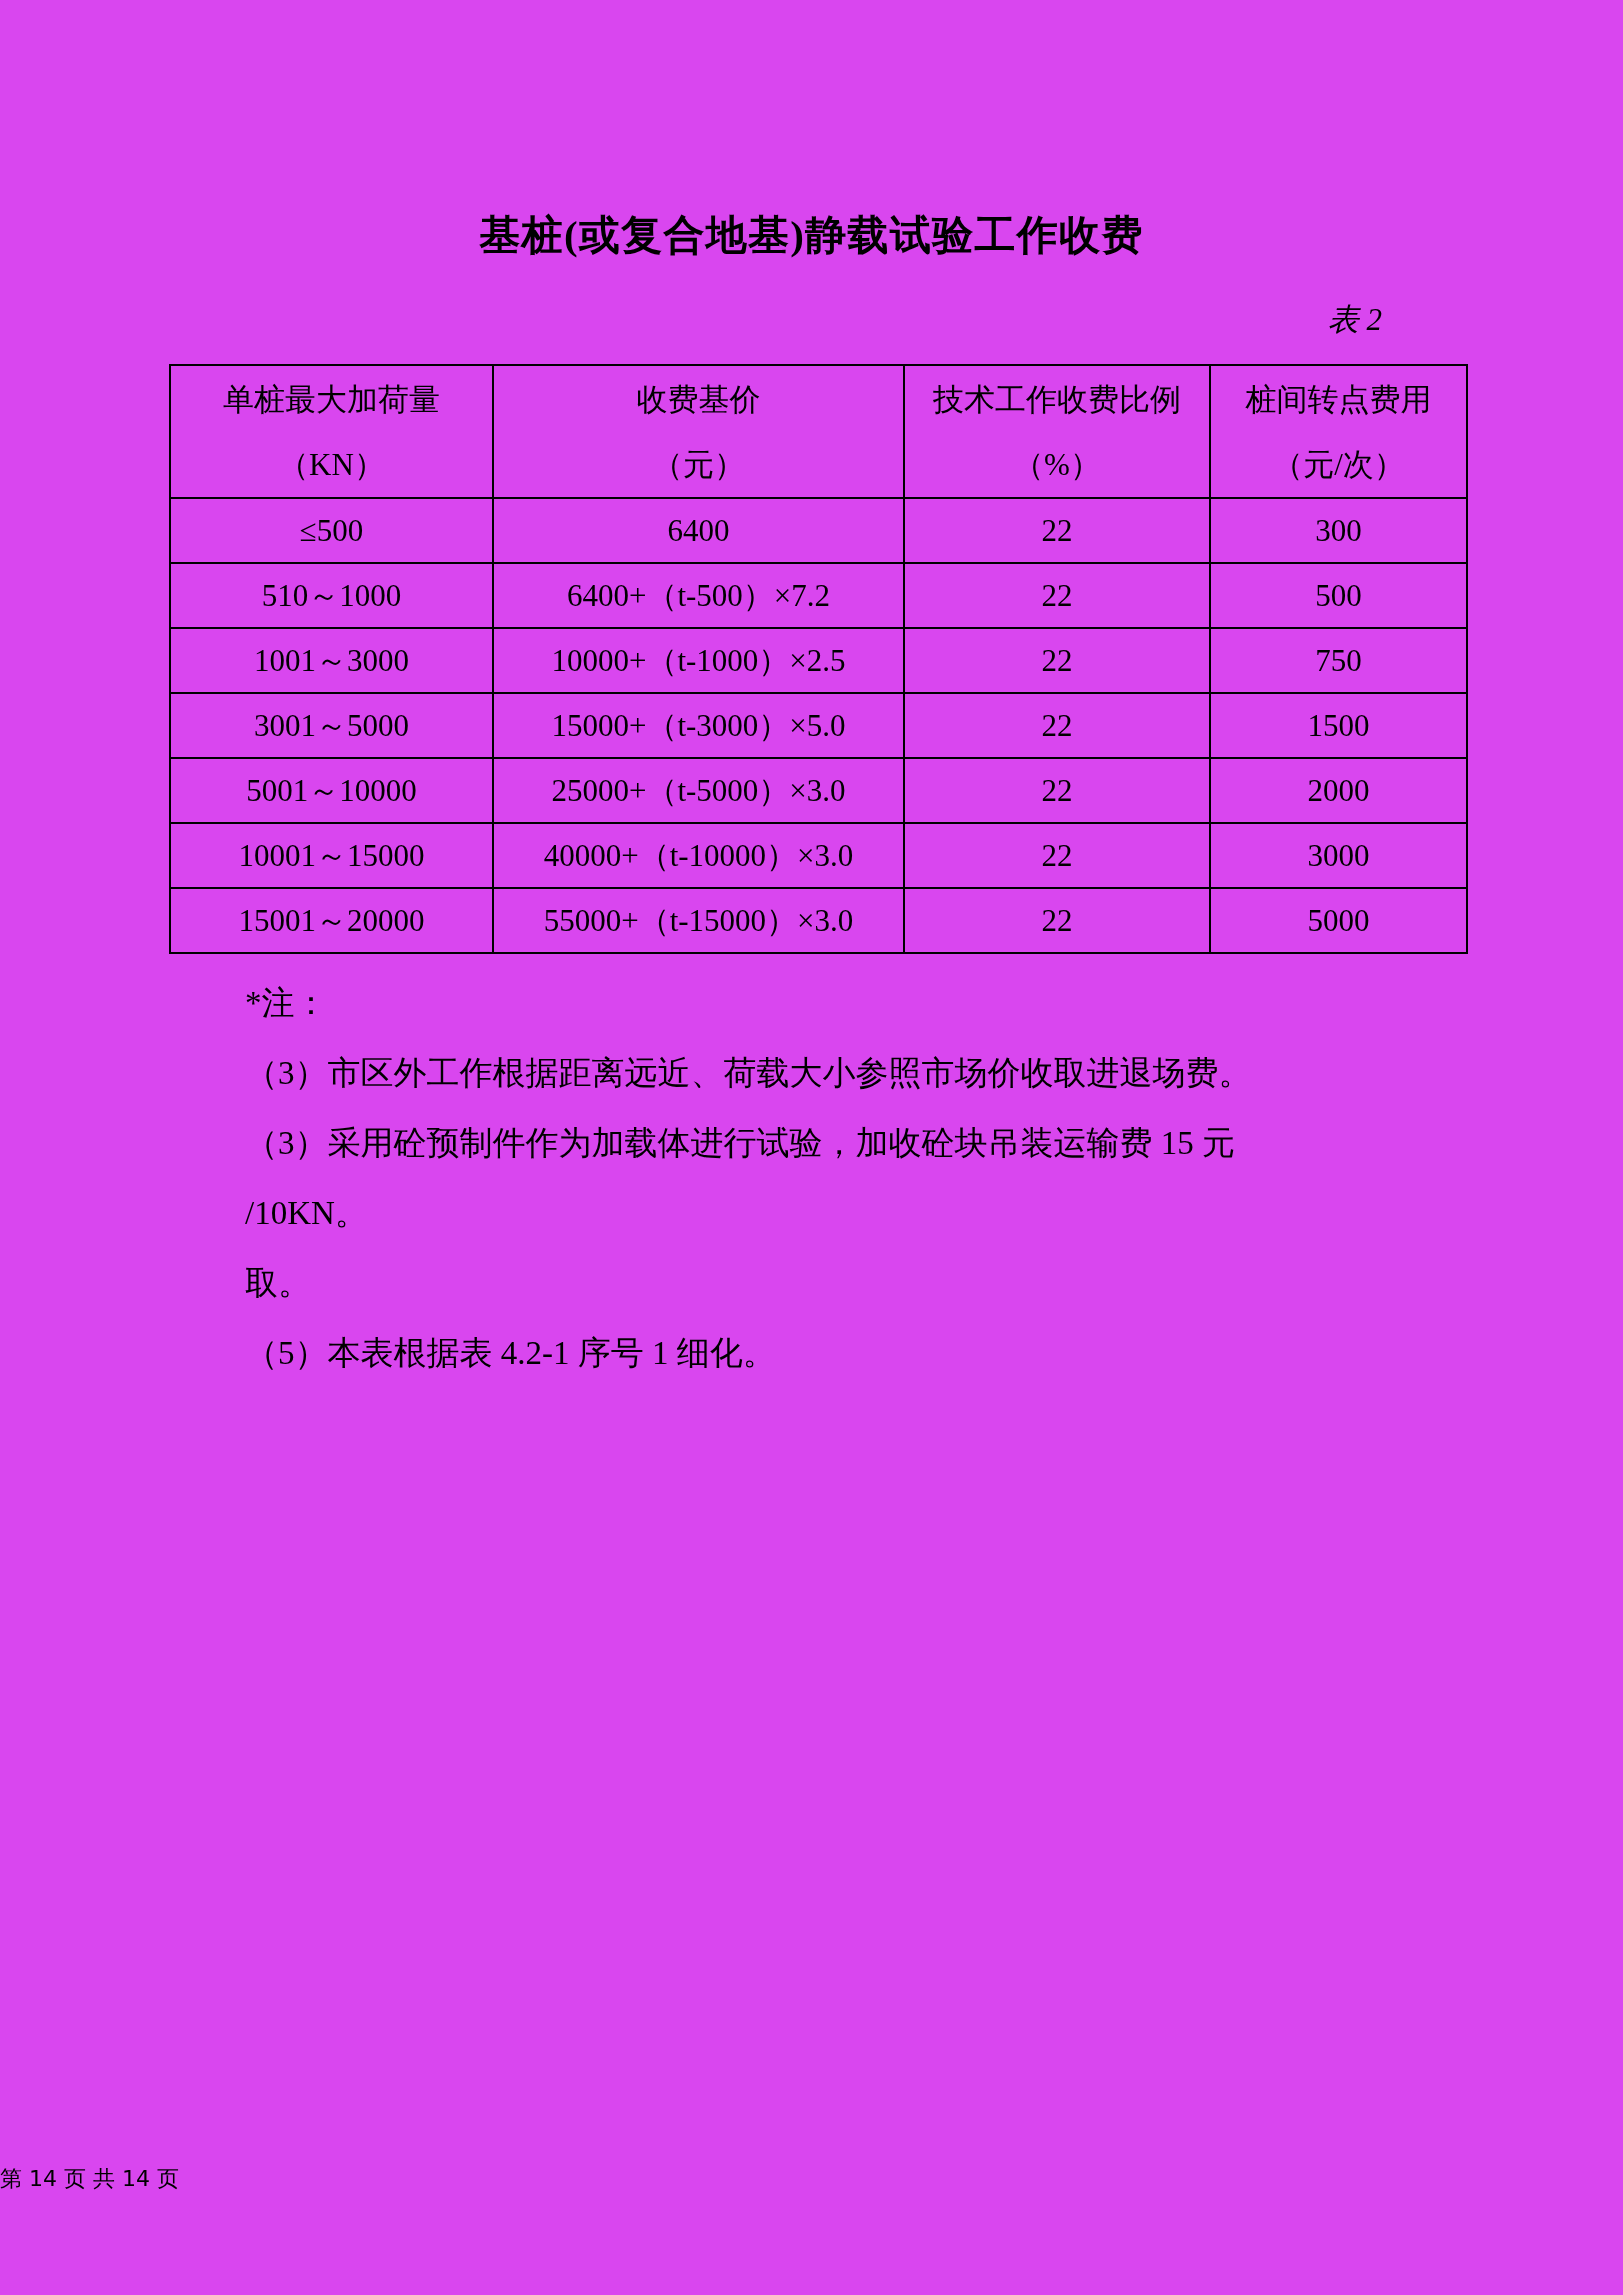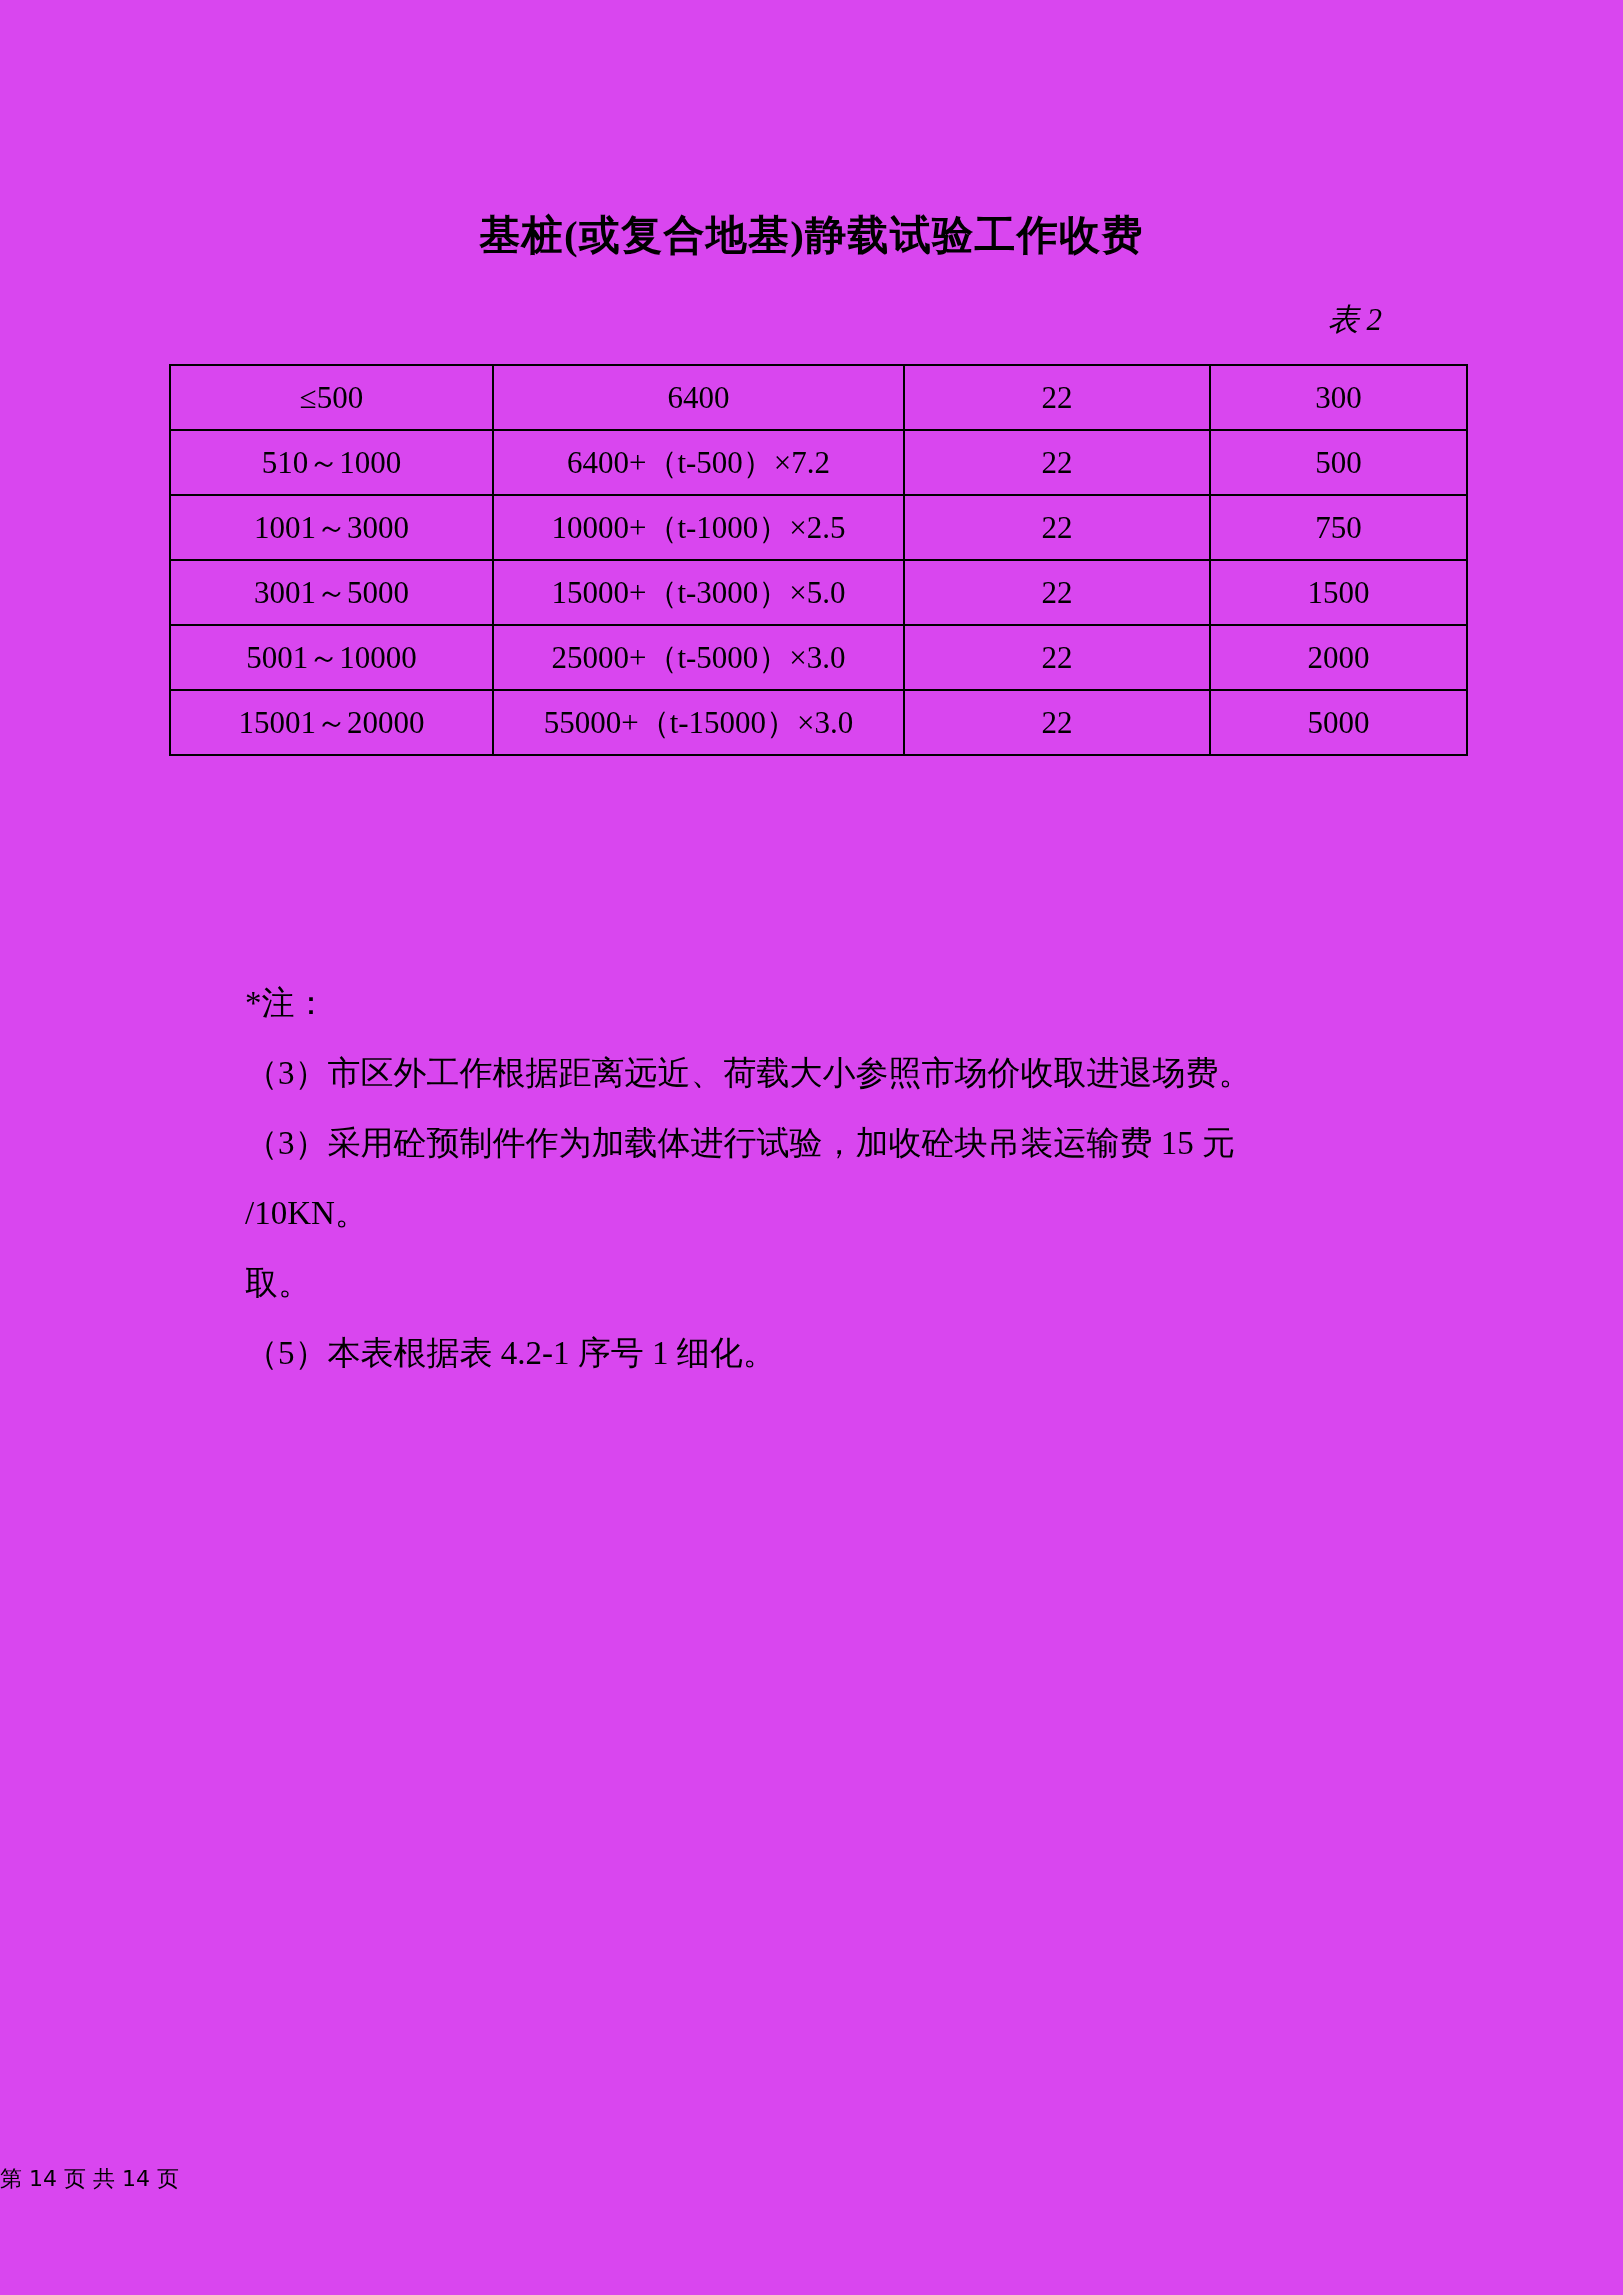--- a/index.html
+++ b/index.html
@@ -82,20 +82,38 @@
 
   <table class="fee-table">
     <colgroup>
       <col style="width:323px">
       <col style="width:411px">
       <col style="width:306px">
       <col style="width:257px">
     </colgroup>
     <tbody>
       <tr>
+        <th>
+          <span class="hdr-line">单桩最大加荷量</span>
+          <span class="hdr-line">（KN）</span>
+        </th>
+        <th>
+          <span class="hdr-line">收费基价</span>
+          <span class="hdr-line">（元）</span>
+        </th>
+        <th>
+          <span class="hdr-line">技术工作收费比例</span>
+          <span class="hdr-line">（%）</span>
+        </th>
+        <th>
+          <span class="hdr-line">桩间转点费用</span>
+          <span class="hdr-line">（元/次）</span>
+        </th>
+      </tr>
+      <tr>
         <td>≤500</td>
         <td>6400</td>
         <td>22</td>
         <td>300</td>
       </tr>
       <tr>
         <td>510～1000</td>
         <td>6400+（t-500）×7.2</td>
         <td>22</td>
         <td>500</td>
@@ -112,20 +130,26 @@
         <td>22</td>
         <td>1500</td>
       </tr>
       <tr>
         <td>5001～10000</td>
         <td>25000+（t-5000）×3.0</td>
         <td>22</td>
         <td>2000</td>
       </tr>
       <tr>
+        <td>10001～15000</td>
+        <td>40000+（t-10000）×3.0</td>
+        <td>22</td>
+        <td>3000</td>
+      </tr>
+      <tr>
         <td>15001～20000</td>
         <td>55000+（t-15000）×3.0</td>
         <td>22</td>
         <td>5000</td>
       </tr>
     </tbody>
   </table>
 
   <div class="notes">
     <div class="note-line">*注：</div>

